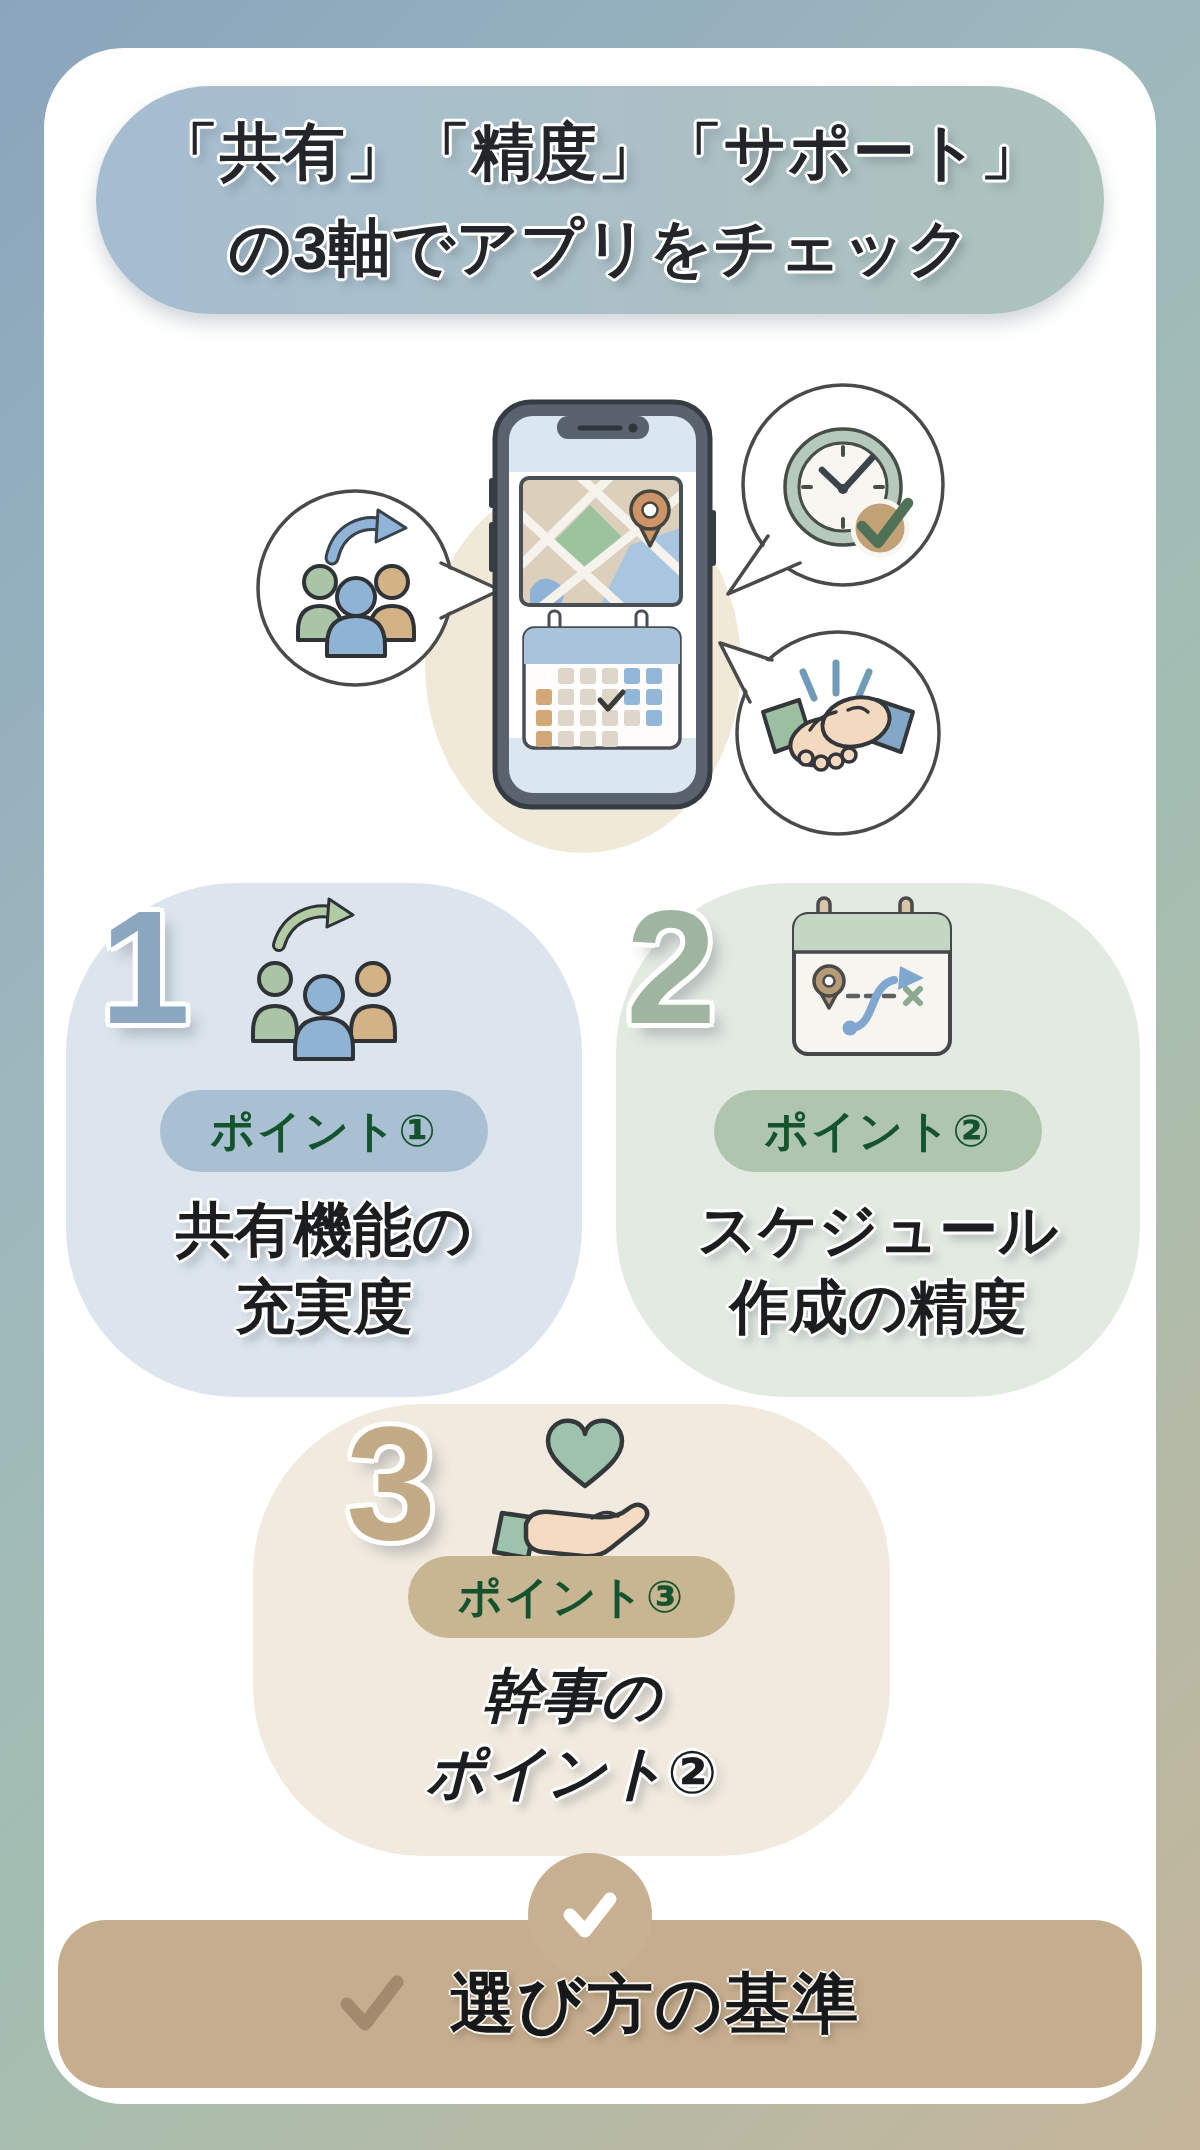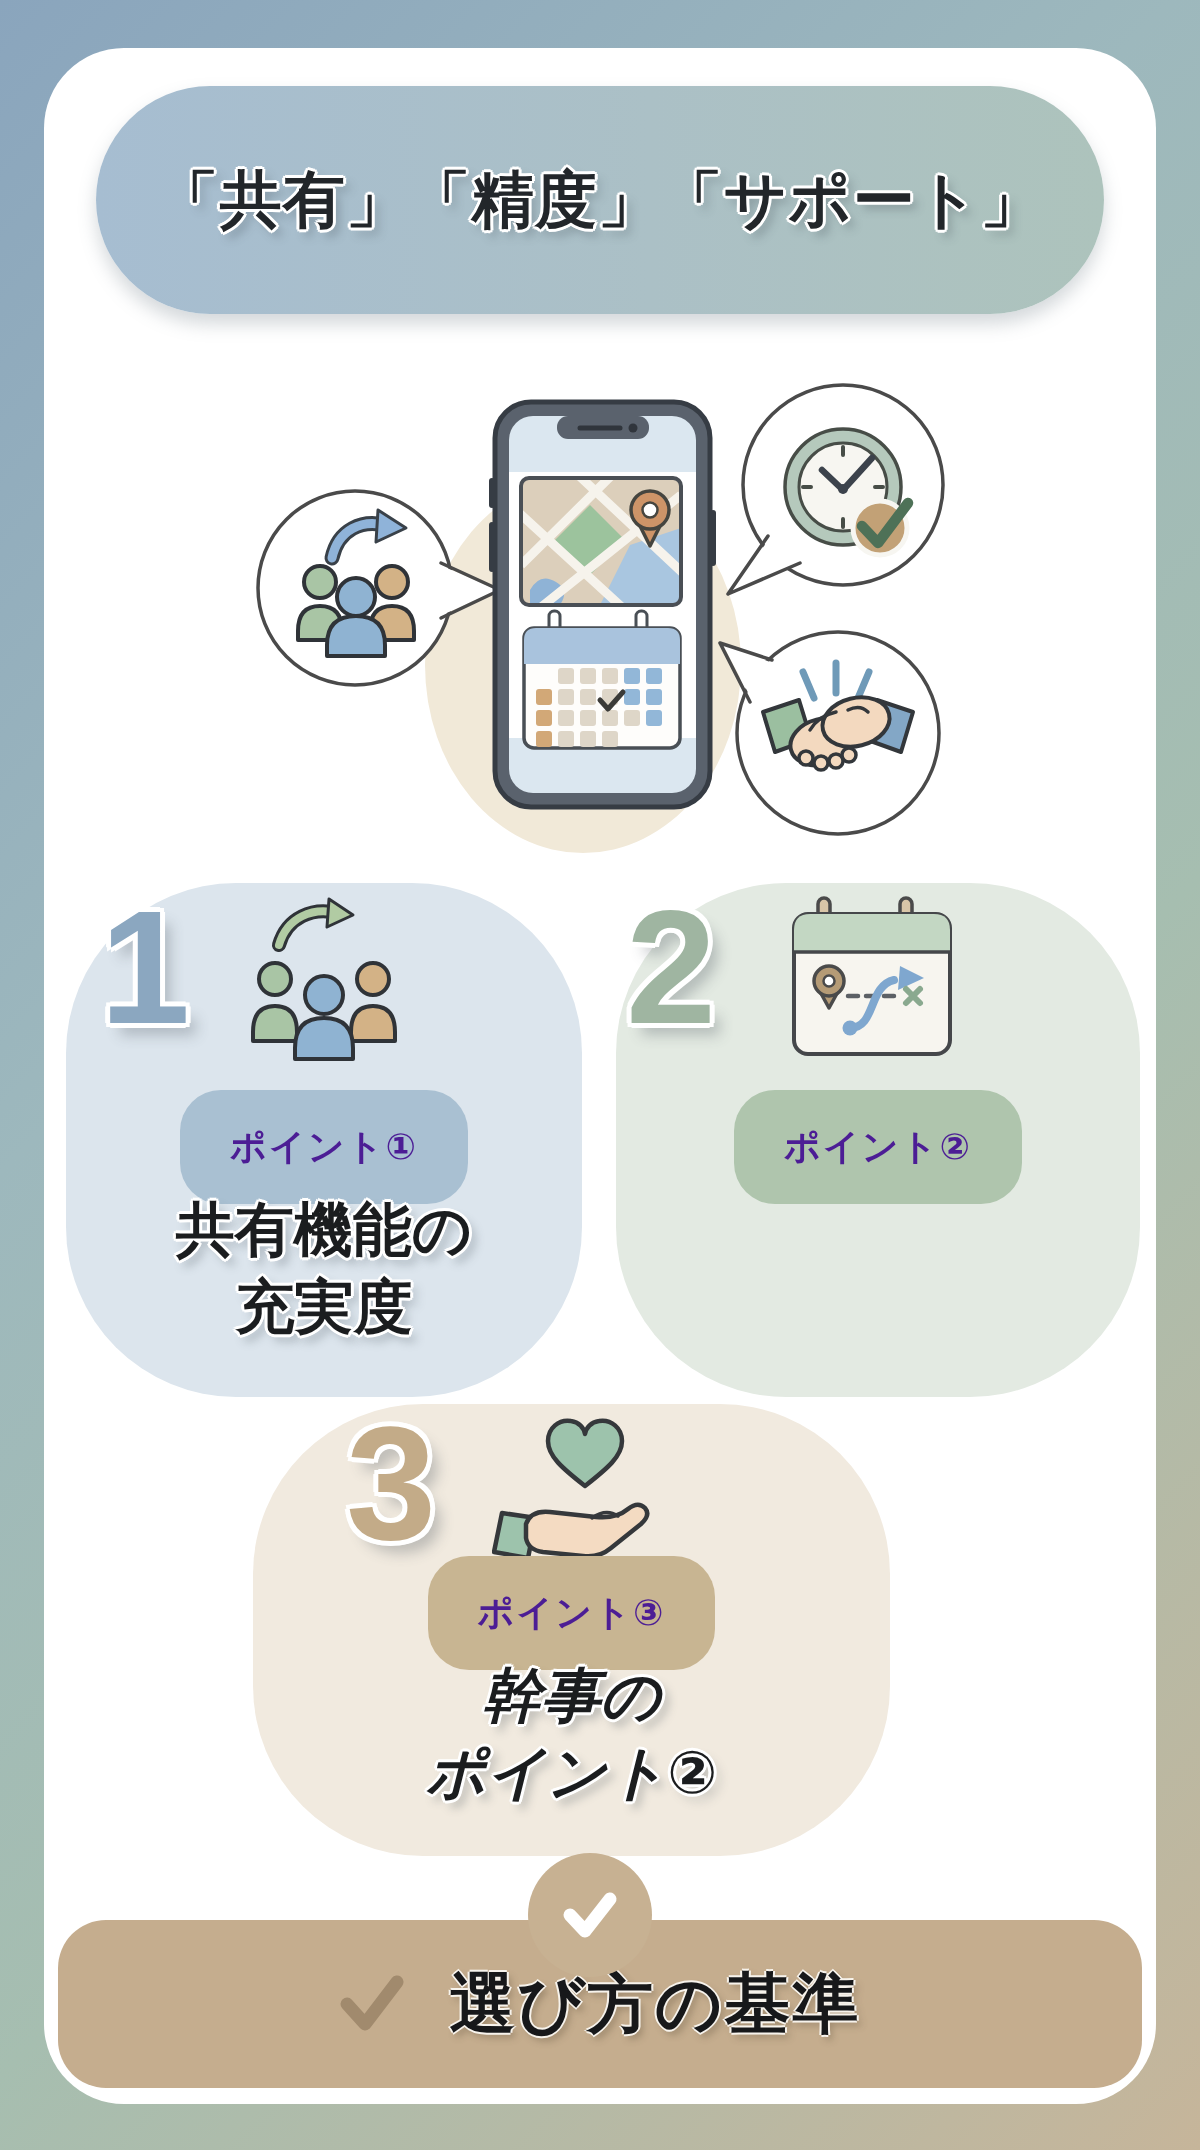--- a/index.html
+++ b/index.html
@@ -43,22 +43,22 @@
   .num--3{left:346px;top:1402px;color:#c3ab88;}
   .icon{position:absolute;z-index:2;}
   .icon--1{left:237px;top:893px;}
   .icon--2{left:788px;top:896px;}
   .icon--3{left:492px;top:1406px;}
   .badge-row{position:absolute;display:flex;justify-content:center;z-index:2;}
   .badge-row--1{left:66px;top:1090px;width:516px;}
   .badge-row--2{left:616px;top:1090px;width:524px;}
   .badge-row--3{left:253px;top:1556px;width:637px;}
   .badge{
-    height:82px;padding:16px 50px;border-radius:41px;display:flex;align-items:center;
-    font-size:36px;font-weight:700;color:#4c1d95;letter-spacing:2px;white-space:nowrap;
+    height:82px;padding:0 50px;border-radius:41px;display:flex;align-items:center;
+    font-size:44px;font-weight:700;color:#14532d;letter-spacing:2px;white-space:nowrap;
   }
   .badge--1{background:#a9c0d2;}
   .badge--2{background:#afc5ad;}
   .badge--3{background:#c8b592;}
   .title{position:absolute;text-align:center;font-size:59px;font-weight:700;color:#1b1d1f;line-height:1.3;z-index:2;}
   .title--1{left:66px;top:1192px;width:516px;}
   .title--2{left:616px;top:1192px;width:524px;}
   .title--3{left:253px;top:1658px;width:637px;font-style:italic;}
   
   .footer-circle{
@@ -72,20 +72,21 @@
   .footer-label{font-size:66px;font-weight:700;color:#17181a;letter-spacing:2px;}
 </style>
 </head>
 <body>
 
 <div class="canvas">
   <div class="white-card"></div>
 
   <div class="header-pill">
     <div class="header-line outline">「共有」「精度」「サポート」</div>
+    <div class="header-line outline">の3軸でアプリをチェック</div>
   </div>
 
   <svg class="hero" viewBox="0 0 1200 515">
     <ellipse cx="583" cy="305" rx="158" ry="188" fill="#f1e9d8"></ellipse>
 
     <g>
       <circle cx="355" cy="228" r="97" fill="#ffffff" stroke="#4a4a4a" stroke-width="3.5"></circle>
       <polygon points="440,205 498,230 440,256" fill="#ffffff"></polygon>
       <path d="M441,203 L500,230 M441,258 L500,230" stroke="#4a4a4a" stroke-width="3.5" fill="none" stroke-linecap="round"></path>
       <path d="M332,198 C338,170 362,158 388,166" stroke="#394149" stroke-width="15" fill="none" stroke-linecap="round"></path>
@@ -240,20 +241,24 @@
     <div class="badge badge--2">ポイント②</div>
   </div>
   <div class="badge-row badge-row--3">
     <div class="badge badge--3">ポイント③</div>
   </div>
 
   <div class="title title--1 outline">
     <span>共有機能の</span><br>
     <span>充実度</span>
   </div>
+  <div class="title title--2 outline">
+    <span>スケジュール</span><br>
+    <span>作成の精度</span>
+  </div>
   <div class="title title--3 outline">
     <span>幹事の</span><br>
     <span>ポイント②</span>
   </div>
 
   <div class="footer-circle">
     <svg width="76" height="76" viewBox="0 0 76 76">
       <path d="M18,38 L33,54 L58,22" stroke="#ffffff" stroke-width="13" fill="none" stroke-linecap="round" stroke-linejoin="round"></path>
     </svg>
   </div>

